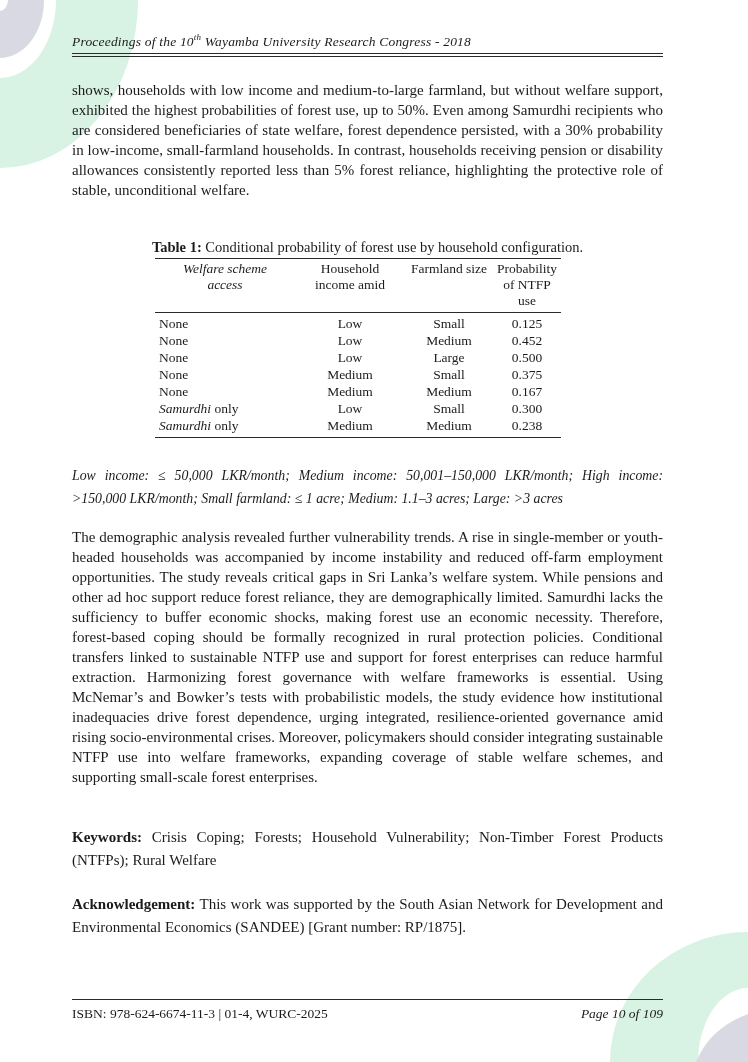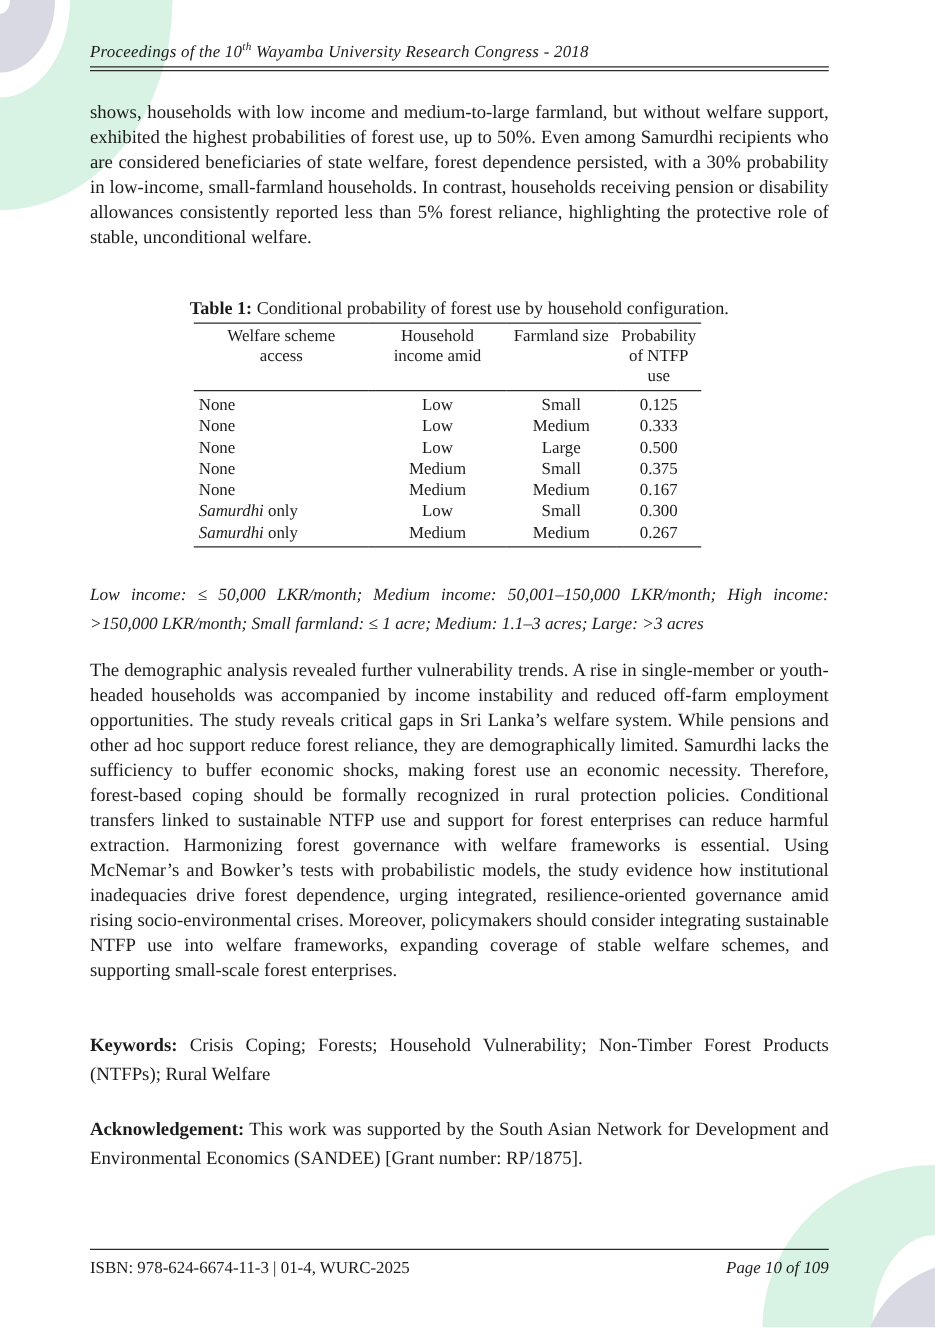--- a/index.html
+++ b/index.html
@@ -49,21 +49,21 @@
     font-size: 13.5px;
     border-top: 1.6px solid #2a2a2a;
     border-bottom: 1px solid #2a2a2a;
   }
   table.data thead tr { border-bottom: 1px solid #2a2a2a; }
   table.data th {
     font-weight: normal; text-align: center; vertical-align: top;
     padding: 2px 2px 3px 2px; line-height: 16px;
   }
   table.data th .hwrap { display: inline-block; }
-  th.c1 .hwrap { max-width: 90px; }
+  th.c1 .hwrap { max-width: 90px; font-style: italic; }
   th.c2 .hwrap { max-width: 86px; }
   th.c3 .hwrap { max-width: 88px; }
   th.c4 .hwrap { max-width: 72px; }
   table.data td {
     text-align: center; vertical-align: top;
     padding: 0 2px; line-height: 17px;
   }
   table.data td.c1 { text-align: left; padding-left: 4px; }
   table.data td.c1 .cwrap { display: inline-block; max-width: 92px; text-align: left; }
   col.c1 { width: 140px; } col.c2 { width: 110px; }
@@ -134,21 +134,21 @@
     <td class="c1"><span class="cwrap"><em class="schema"></em><span>None</span></span></td>
     <td><span>Low</span></td>
     <td><span>Small</span></td>
     <td><span>0.125</span></td>
   </tr>
 
   <tr>
     <td class="c1"><span class="cwrap"><em class="schema"></em><span>None</span></span></td>
     <td><span>Low</span></td>
     <td><span>Medium</span></td>
-    <td><span>0.333</span></td>
+    <td><span>0.452</span></td>
   </tr>
 
   <tr>
     <td class="c1"><span class="cwrap"><em class="schema"></em><span>None</span></span></td>
     <td><span>Low</span></td>
     <td><span>Large</span></td>
     <td><span>0.500</span></td>
   </tr>
 
   <tr>
@@ -169,21 +169,21 @@
     <td class="c1"><span class="cwrap"><em class="schema">Samurdhi</em><span> only</span></span></td>
     <td><span>Low</span></td>
     <td><span>Small</span></td>
     <td><span>0.300</span></td>
   </tr>
 
   <tr>
     <td class="c1"><span class="cwrap"><em class="schema">Samurdhi</em><span> only</span></span></td>
     <td><span>Medium</span></td>
     <td><span>Medium</span></td>
-    <td><span>0.267</span></td>
+    <td><span>0.238</span></td>
   </tr>
 
 </tbody>
   </table>
 </div>
 
 <div id="table-footnote" class="abs content justify">Low income: ≤ 50,000 LKR/month; Medium income: 50,001–150,000 LKR/month; High income: &gt;150,000 LKR/month; Small farmland: ≤ 1 acre; Medium: 1.1–3 acres; Large: &gt;3 acres</div>
 
 <div id="paragraph-2" class="abs content body-par justify">The demographic analysis revealed further vulnerability trends. A rise in single-member or youth-headed households was accompanied by income instability and reduced off-farm employment opportunities. The study reveals critical gaps in Sri Lanka’s welfare system. While pensions and other ad hoc support reduce forest reliance, they are demographically limited. Samurdhi lacks the sufficiency to buffer economic shocks, making forest use an economic necessity. Therefore, forest-based coping should be formally recognized in rural protection policies. Conditional transfers linked to sustainable NTFP use and support for forest enterprises can reduce harmful extraction. Harmonizing forest governance with welfare frameworks is essential. Using McNemar’s and Bowker’s tests with probabilistic models, the study evidence how institutional inadequacies drive forest dependence, urging integrated, resilience-oriented governance amid rising socio-environmental crises. Moreover, policymakers should consider integrating sustainable NTFP use into welfare frameworks, expanding coverage of stable welfare schemes, and supporting small-scale forest enterprises.</div>
 

